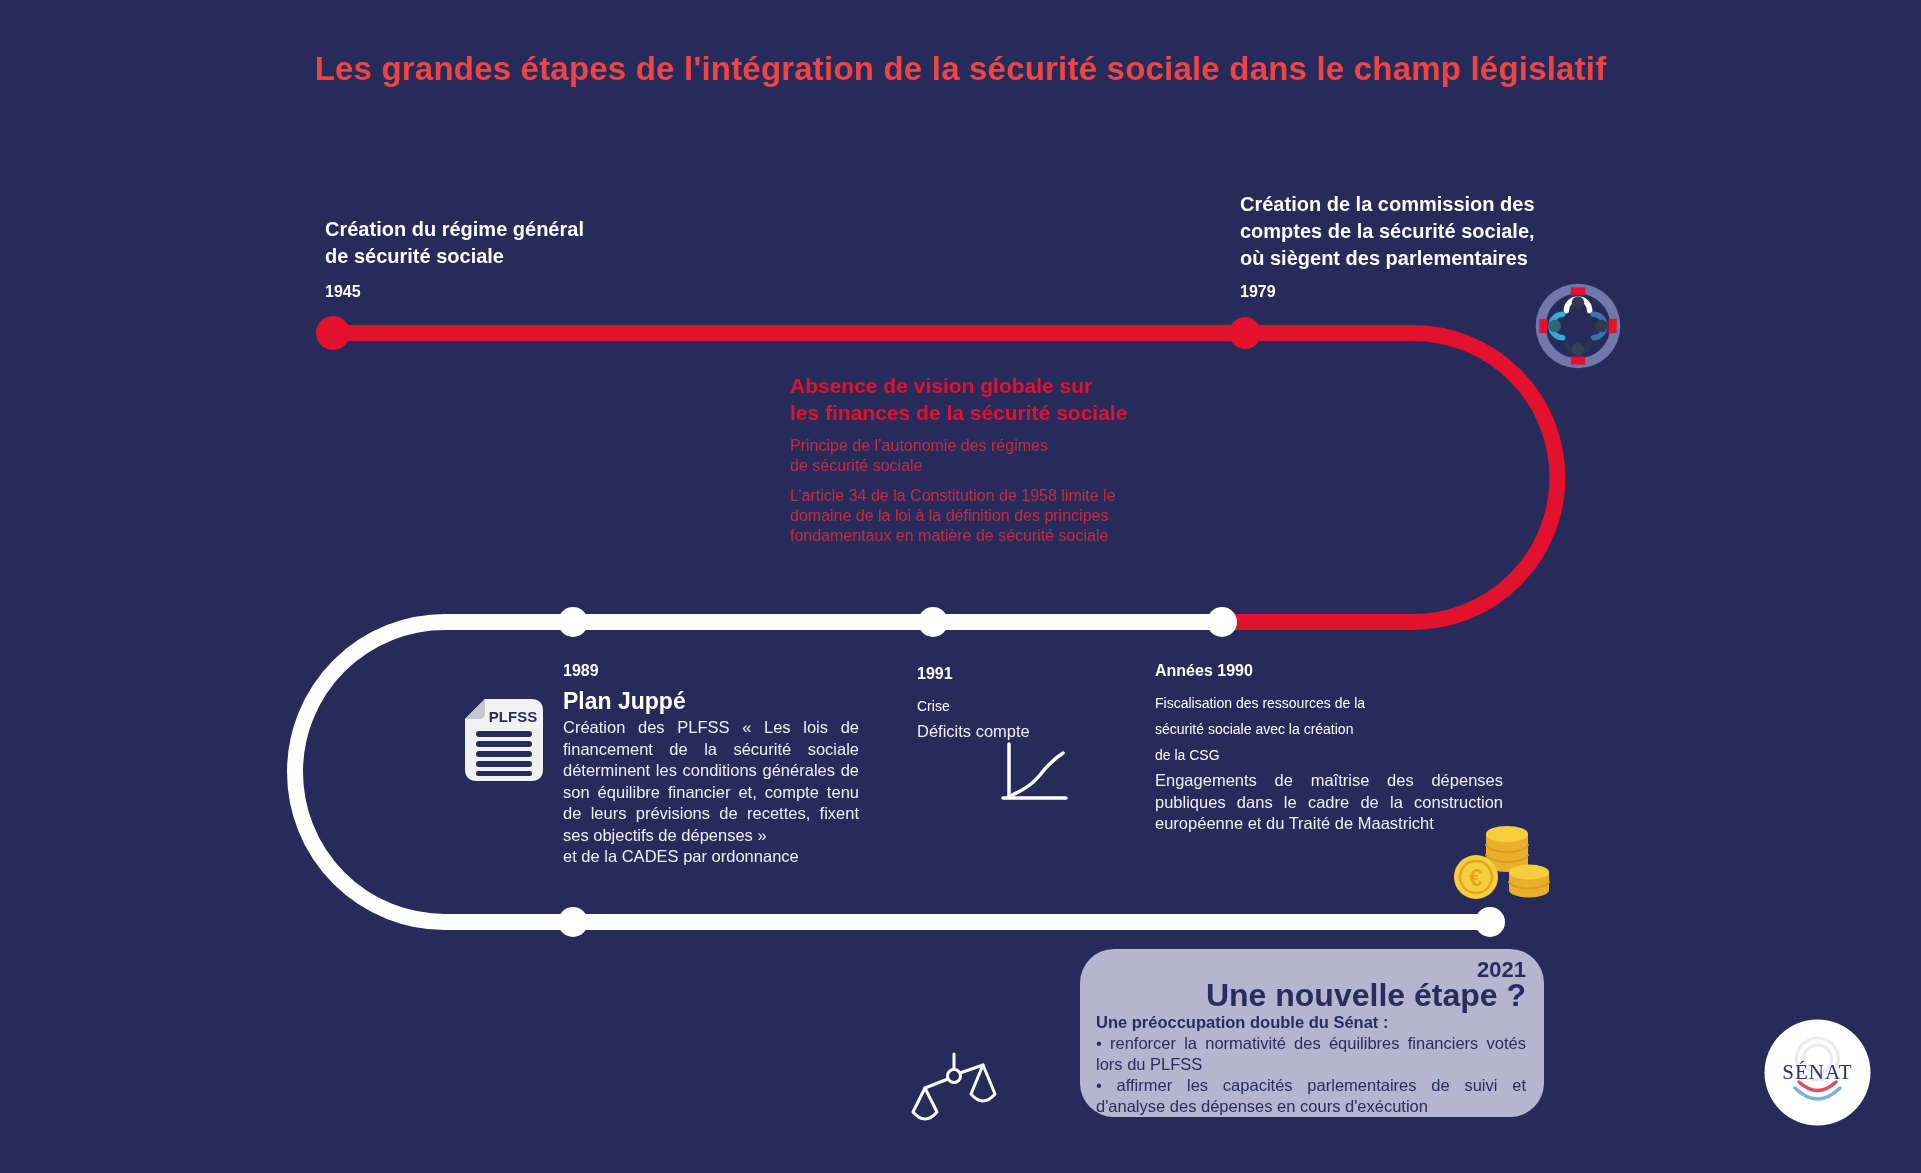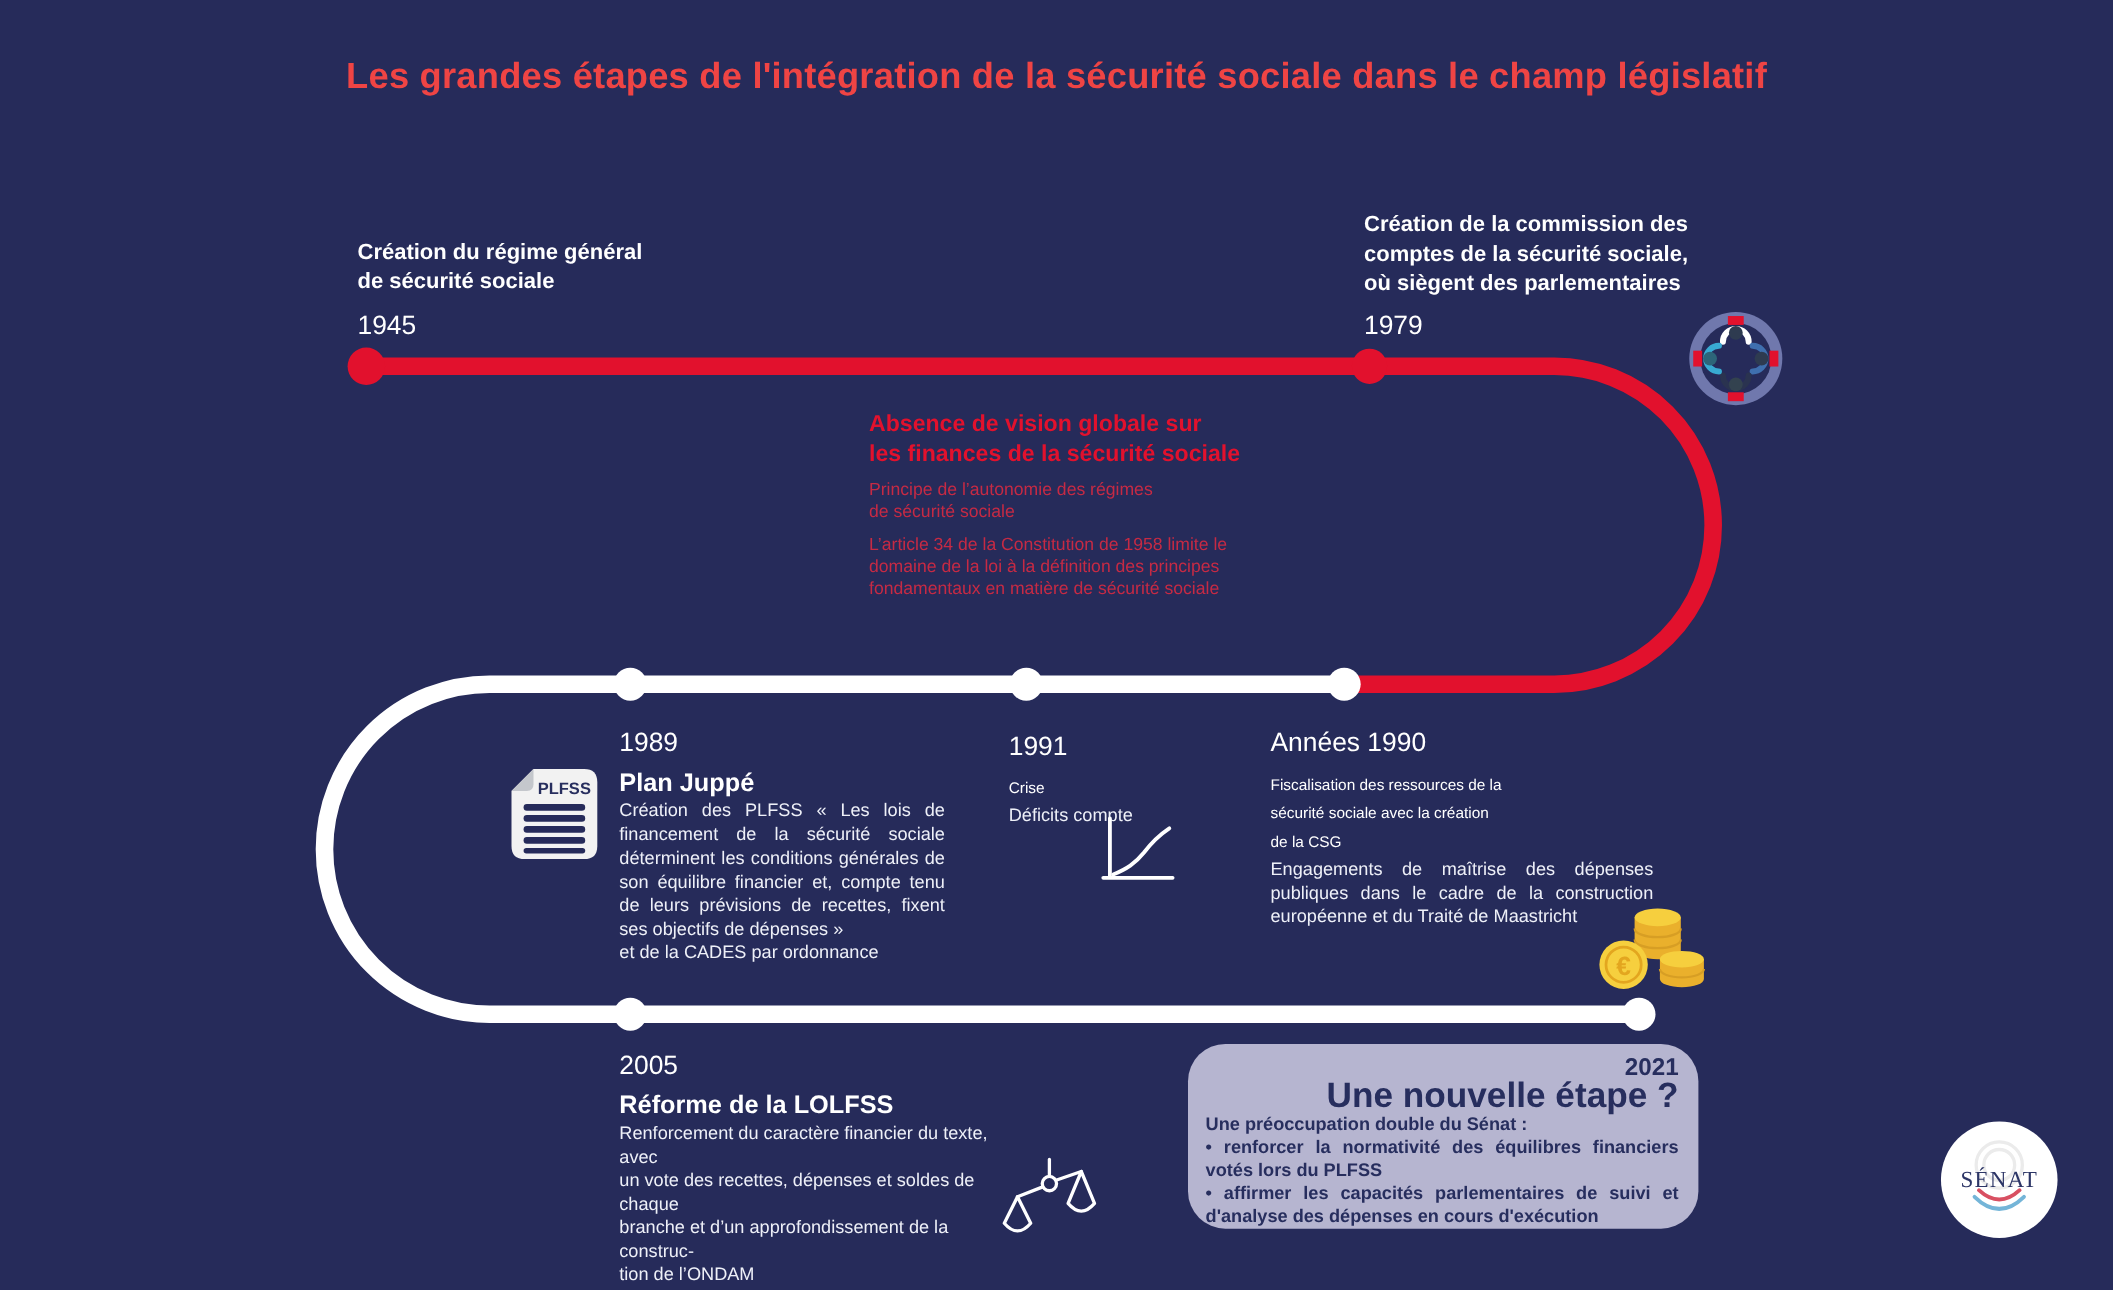--- a/index.html
+++ b/index.html
@@ -13,21 +13,21 @@
   .title{position:absolute;top:50px;left:0;width:1921px;text-align:center;color:#ef4444;
          font-size:33px;font-weight:bold;margin:0;letter-spacing:.2px;}
   svg.timeline{position:absolute;left:0;top:0;width:1921px;height:1173px;}
   .tl-red{stroke:var(--timeline_red);stroke-width:16;fill:none;stroke-linecap:round;}
   .tl-white{stroke:var(--white);stroke-width:16;fill:none;stroke-linecap:round;}
   .node-red{fill:var(--timeline_red);}
   .node-white{fill:var(--white);}
   .block{position:absolute;color:#fff;}
   .pre{white-space:pre-line;}
   .evt-heading{font-size:20px;font-weight:bold;line-height:27px;color:#fff;}
-  .evt-year{font-size:24px;font-weight:normal;margin-top:13px;color:#fff;}
+  .evt-year{font-size:16px;font-weight:bold;margin-top:13px;color:#fff;}
   .evt-title-lg{font-size:23px;font-weight:bold;margin-top:8px;color:#fff;}
   .evt-title-md{font-size:14px;font-weight:normal;margin-top:10px;line-height:26px;color:#fff;}
   .evt-body{font-size:16.5px;line-height:21.5px;color:#eef0f8;margin-top:2px;}
   .just{text-align:justify;}
   
   .b-period{left:790px;top:360px;width:420px;}
   .period-years{font-size:20px;font-weight:bold;color:var(--red_text);}
   .period-heading{font-size:21px;font-weight:bold;line-height:27px;color:var(--red_text);margin-top:12px;}
   .period-sub{font-size:16px;line-height:20px;color:var(--red_text_muted);margin-top:10px;}
   
@@ -36,21 +36,21 @@
   .b1996{left:563px;top:662px;width:296px;}
   .b1993{left:917px;top:665px;}
   .b1990s{left:1155px;top:662px;width:348px;}
   .b2005{left:563px;top:955px;width:368px;}
   
   .box2021{position:absolute;left:1080px;top:949px;width:464px;height:168px;box-sizing:border-box;
            background:var(--box_purple);border-radius:34px;padding:9px 18px 8px 16px;color:var(--navy);}
   .y21{font-size:22px;font-weight:bold;text-align:right;line-height:24px;}
   .h21{font-size:32px;font-weight:bold;text-align:right;line-height:27px;}
   .i21{font-size:16.5px;font-weight:bold;line-height:21px;margin-top:3px;}
-  .bl21{font-size:16.5px;font-weight:bold;line-height:21px;text-align:justify;}
+  .bl21{font-size:16.5px;font-weight:normal;line-height:21px;text-align:justify;}
   
   .icon{position:absolute;}
   .ic-meeting{left:1533px;top:281px;}
   .ic-doc{left:463px;top:697px;}
   .ic-chart{left:1000px;top:741px;}
   .ic-coins{left:1450px;top:820px;}
   .ic-scales{left:903px;top:1050px;}
   .ic-senat{left:1764px;top:1019px;}
   .svgtext-doc{font-family:"Liberation Sans",sans-serif;font-weight:bold;font-size:15px;fill:var(--navy);}
   .svgtext-euro{font-family:"Liberation Sans",sans-serif;font-weight:bold;font-size:24px;fill:#e3a61f;}
@@ -157,28 +157,20 @@
     <path d="M36,24 A21,8 0 0 0 78,24 M36,34 A21,8 0 0 0 78,34" stroke="#d79e24" stroke-width="2" fill="none"></path>
     <ellipse cx="57" cy="14" rx="21" ry="8" fill="#f6cf3e"></ellipse>
     <path d="M59,52 V70 A20,7.5 0 0 0 99,70 V52" fill="#eab02c"></path>
     <path d="M59,61 A20,7.5 0 0 0 99,61" stroke="#d79e24" stroke-width="2" fill="none"></path>
     <ellipse cx="79" cy="52" rx="20" ry="7.5" fill="#f6cf3e"></ellipse>
     <circle cx="26" cy="57" r="22" fill="#f6cf3e"></circle>
     <circle cx="26" cy="57" r="16" stroke="#e3a61f" stroke-width="2.5" fill="none"></circle>
     <text x="26" y="66" text-anchor="middle" class="svgtext-euro">€</text>
   </svg>
 
-  <div class="block b2005">
-    <div class="evt-year" style="margin-top:0;">2005</div>
-    <div class="evt-title-lg">Réforme de la LOLFSS</div>
-    <div class="evt-body pre">Renforcement du caractère financier du texte, avec
-un vote des recettes, dépenses et soldes de chaque
-branche et d’un approfondissement de la construc-
-tion de l’ONDAM</div>
-  </div>
 
   <svg class="icon ic-scales" width="100" height="92" viewBox="0 0 100 92">
     <g stroke="#ffffff" stroke-width="3" fill="none" stroke-linecap="round" stroke-linejoin="round">
       <path d="M51,4 V19"></path>
       <circle cx="51" cy="26" r="6.5"></circle>
       <path d="M45,29 L22,38 M57,23 L80,15"></path>
       <path d="M22,38 L10,62 Q22,76 34,62 Z"></path>
       <path d="M80,15 L68,44 Q80,58 92,44 Z"></path>
     </g>
   </svg>

